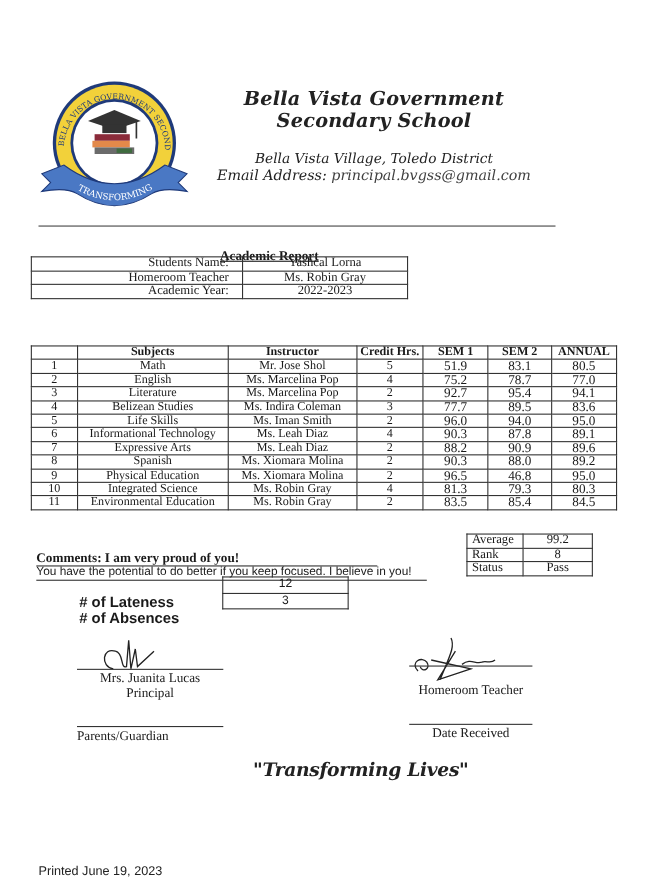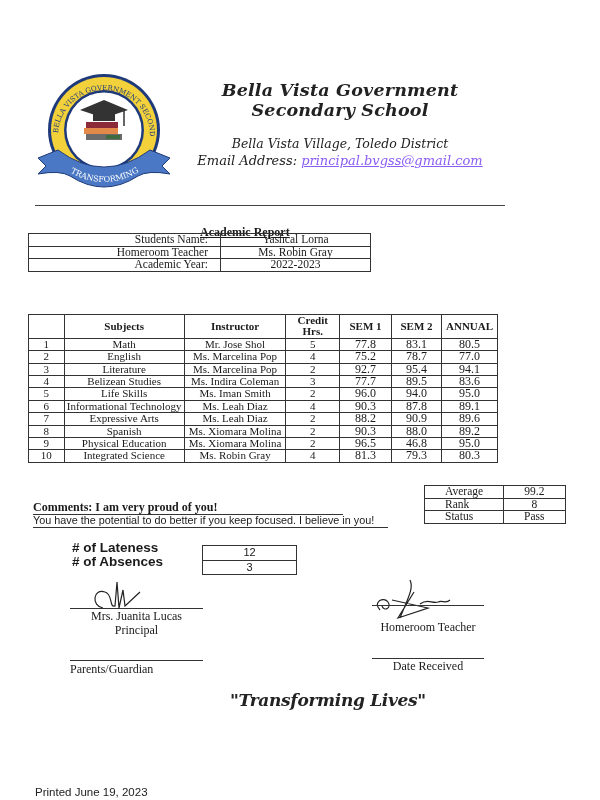--- a/index.html
+++ b/index.html
@@ -10,53 +10,53 @@
   .abs { position: absolute; }
 
   
   .logo { left: 28px; top: 66px; width: 150px; height: 136px; }
 
   
   .hdr { left: 175px; top: 80px; width: 330px; text-align: center; font-style: italic; font-family: "DejaVu Serif", serif; }
   .hdr .school { font-size: 17.5px; font-weight: bold; letter-spacing: 0.2px; color: #222; }
   .hdr .line { font-size: 12.5px; margin-top: 16px; color: #222; }
   .hdr .line2 { font-size: 13px; margin-top: 2px; color: #222; }
-  .hdr a { color: #8b5cf6; text-decoration: underline; }
+  .hdr a { color: #404040; }
 
   .rule-top { left: 35px; top: 205px; width: 470px; height: 0; border-top: 1.5px solid #444; }
 
   .title { left: 200px; top: 225px; font-size: 12px; font-weight: bold; text-decoration: underline; }
 
   
   table { border-collapse: collapse; }
   .info { left: 28px; top: 233px; width: 343px; font-size: 11.5px; }
   .info td { border: 1.2px solid #333; padding: 0 12px; height: 11.5px; line-height: 11.5px; }
   .info td.k { text-align: right; width: 167px; }
   .info td.v { text-align: center; }
 
   
-  .grades { left: 28px; top: 314px; width: 470px; font-size: 11px; }
+  .grades { left: 28px; top: 314px; width: 533px; font-size: 11px; }
   .grades td, .grades th { border: 1.2px solid #333; padding: 0 1px; height: 11.4px; line-height: 11.4px; text-align: center; }
   .grades th { font-weight: bold; font-size: 11px; }
   .grades .num { font-size: 12px; }
 
   
   .comment-title { left: 33px; top: 500px; font-size: 12px; font-weight: bold; }
   .comment-rule { left: 33px; top: 514px; width: 310px; border-top: 1.2px solid #333; }
   .comment-text { left: 33px; top: 514px; font-family: "Liberation Sans", sans-serif; font-size: 10.8px; }
   .comment-rule2 { left: 33px; top: 527px; width: 355px; border-top: 1.2px solid #333; }
 
   .summary { left: 424px; top: 485px; width: 115px; font-size: 11.5px; }
-  .summary td { border: 1.2px solid #333; height: 11.5px; line-height: 11.5px; padding: 0 20px; margin-left: 20px; }
+  .summary td { border: 1.2px solid #333; height: 11.5px; line-height: 11.5px; padding: 0 4px; margin-left: 20px; }
   .summary td.k { text-align: left; width: 42px; }
   .summary td.v { text-align: center; }
 
   
   .att-label { left: 72px; top: 541px; font-family: "Liberation Sans", sans-serif; font-weight: bold; font-size: 13.5px; line-height: 14px; }
-  .att { left: 202px; top: 545px; width: 95px; font-family: "Liberation Sans", sans-serif; font-size: 11px; }
+  .att { left: 202px; top: 524px; width: 115px; font-family: "Liberation Sans", sans-serif; font-size: 11px; }
   .att td { border: 1.2px solid #333; height: 11.5px; line-height: 11.5px; text-align: center; }
 
   
   .sig-line { border-top: 1.2px solid #333; height: 0; }
   .sig-text { font-size: 12px; text-align: center; }
   .motto { left: 230px; top: 690px; font-family: "DejaVu Serif", serif; font-style: italic; font-weight: bold; font-size: 17px; letter-spacing: -0.3px; color: #222; }
   .printed { left: 35px; top: 786px; font-family: "Liberation Sans", sans-serif; font-size: 11.5px; color: #222; }
 </style>
 </head>
 <body>
@@ -141,21 +141,21 @@
       <th>SEM 2</th>
       <th>ANNUAL</th>
     </tr>
   </thead>
   <tbody id="grades-body">
       <tr>
         <td>1</td>
         <td>Math</td>
         <td>Mr. Jose Shol</td>
         <td>5</td>
-        <td class="num">77.8</td>
+        <td class="num">51.9</td>
         <td class="num">83.1</td>
         <td class="num">80.5</td>
       </tr>
       <tr>
         <td>2</td>
         <td>English</td>
         <td>Ms. Marcelina Pop</td>
         <td>4</td>
         <td class="num">75.2</td>
         <td class="num">78.7</td>
@@ -226,20 +226,29 @@
       </tr>
       <tr>
         <td>10</td>
         <td>Integrated Science</td>
         <td>Ms. Robin Gray</td>
         <td>4</td>
         <td class="num">81.3</td>
         <td class="num">79.3</td>
         <td class="num">80.3</td>
       </tr>
+      <tr>
+        <td>11</td>
+        <td>Environmental Education</td>
+        <td>Ms. Robin Gray</td>
+        <td>2</td>
+        <td class="num">83.5</td>
+        <td class="num">85.4</td>
+        <td class="num">84.5</td>
+      </tr>
     </tbody>
 </table>
 
 <div class="abs comment-title">Comments: I am very proud of you!</div>
 <div class="abs comment-rule"></div>
 <div class="abs comment-text">You have the potential to do better if you keep focused. I believe in you!</div>
 <div class="abs comment-rule2"></div>
 
 <table class="abs summary">
   <tbody>

